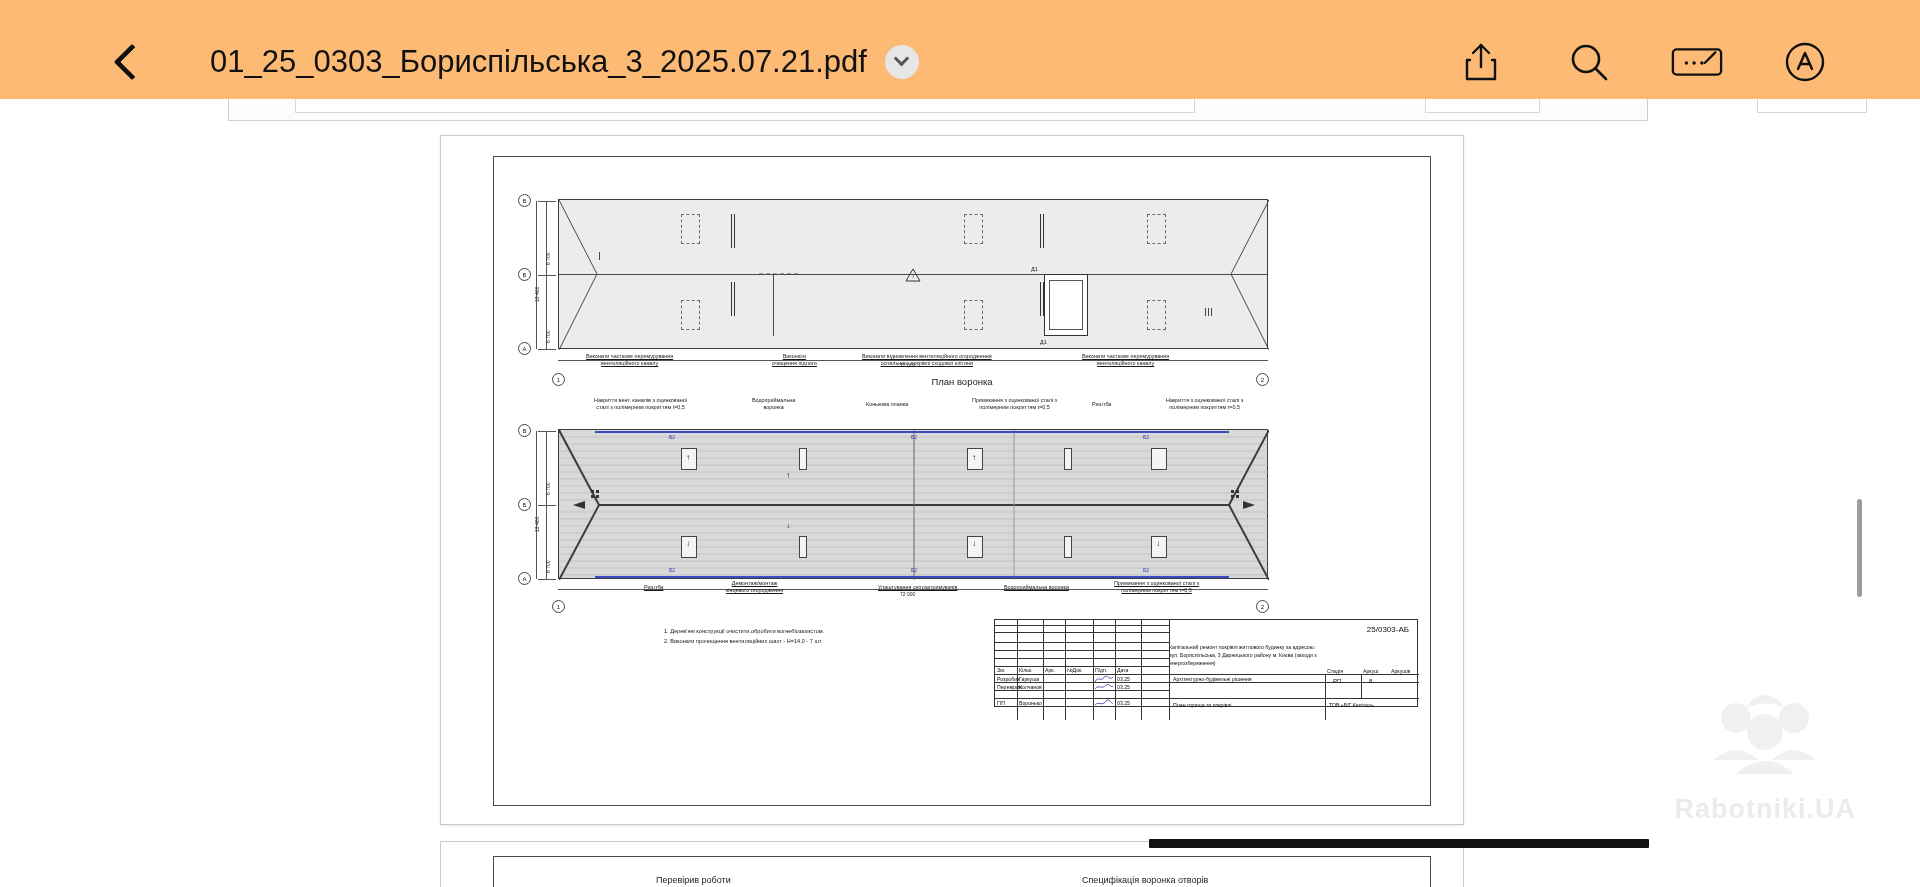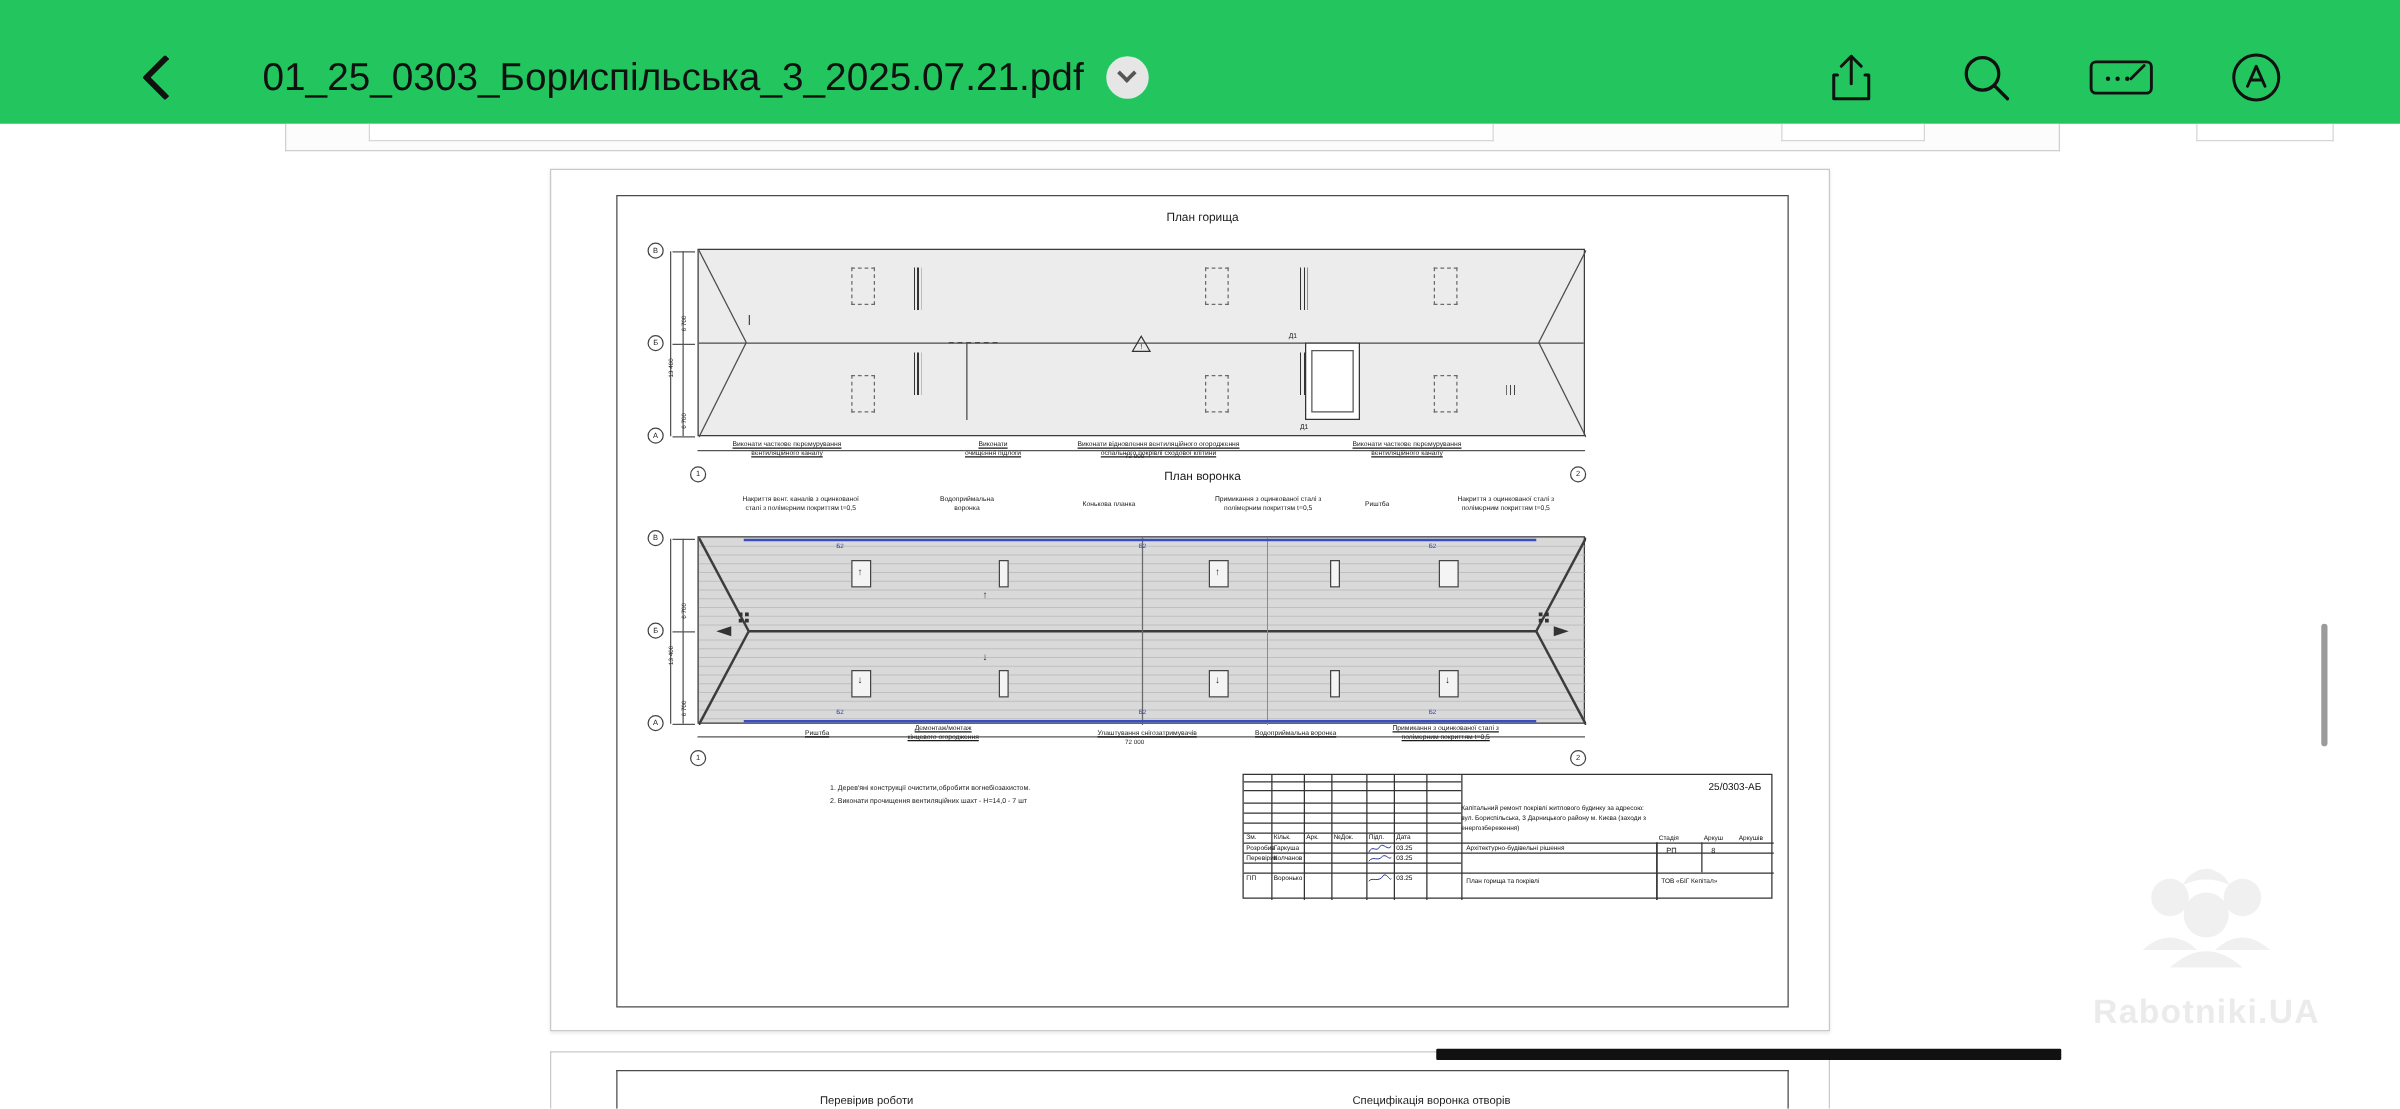--- a/index.html
+++ b/index.html
@@ -13,21 +13,21 @@
   #app {
     position: relative;
     width: 1920px; height: 887px;
     background: #ffffff;
   }
 
   
   .topbar {
     position: absolute; top: 0; left: 0;
     width: 1920px; height: 124px;
-    background: #22c55e;
+    background: #fdba74;
     border-bottom: 1px solid #d7d7d7;
     display: flex; align-items: center;
   }
   .back-btn {
     width: 64px; height: 64px;
     margin-left: 100px;
     display: flex; align-items: center; justify-content: center;
     cursor: pointer;
   }
   .back-chevron {
@@ -267,21 +267,21 @@
     font-size: 5.6px;
     color: #1a1a1a;
     line-height: 1.7;
     white-space: nowrap;
   }
 
   
   .stamp {
     position: absolute;
     left: 500px; top: 462px;
-    width: 424px; height: 100px;
+    width: 424px; height: 88px;
     border: 1.2px solid #333;
     font-size: 5.2px;
     color: #111;
     padding-left: 16px;
   }
   .stamp-code {
     position: absolute;
     right: 8px; top: 5px;
     font-size: 8px;
     color: #111;
@@ -366,21 +366,20 @@
 
     <div class="prev-page">
       <div class="prev-page-inner"></div>
       <div class="prev-page-inner2"></div>
       <div class="prev-page-inner3"></div>
     </div>
 
     <div class="page">
       <div class="page-frame">
 
-        <div class="dw-title" style="position:absolute; left:0; top:12px; width:100%;">План горища</div>
 
         <div class="attic">
 
           <div class="atticline" style="left:0; top:74px; width:100%; height:1.2px;"></div>
 
           <svg style="position:absolute;left:0;top:0;width:710px;height:150px;">
             <line x1="0" y1="0" x2="38" y2="74" stroke="#4a4a4a" stroke-width="1"></line>
             <line x1="0" y1="150" x2="38" y2="74" stroke="#4a4a4a" stroke-width="1"></line>
             <line x1="710" y1="0" x2="672" y2="74" stroke="#4a4a4a" stroke-width="1"></line>
             <line x1="710" y1="150" x2="672" y2="74" stroke="#4a4a4a" stroke-width="1"></line>

